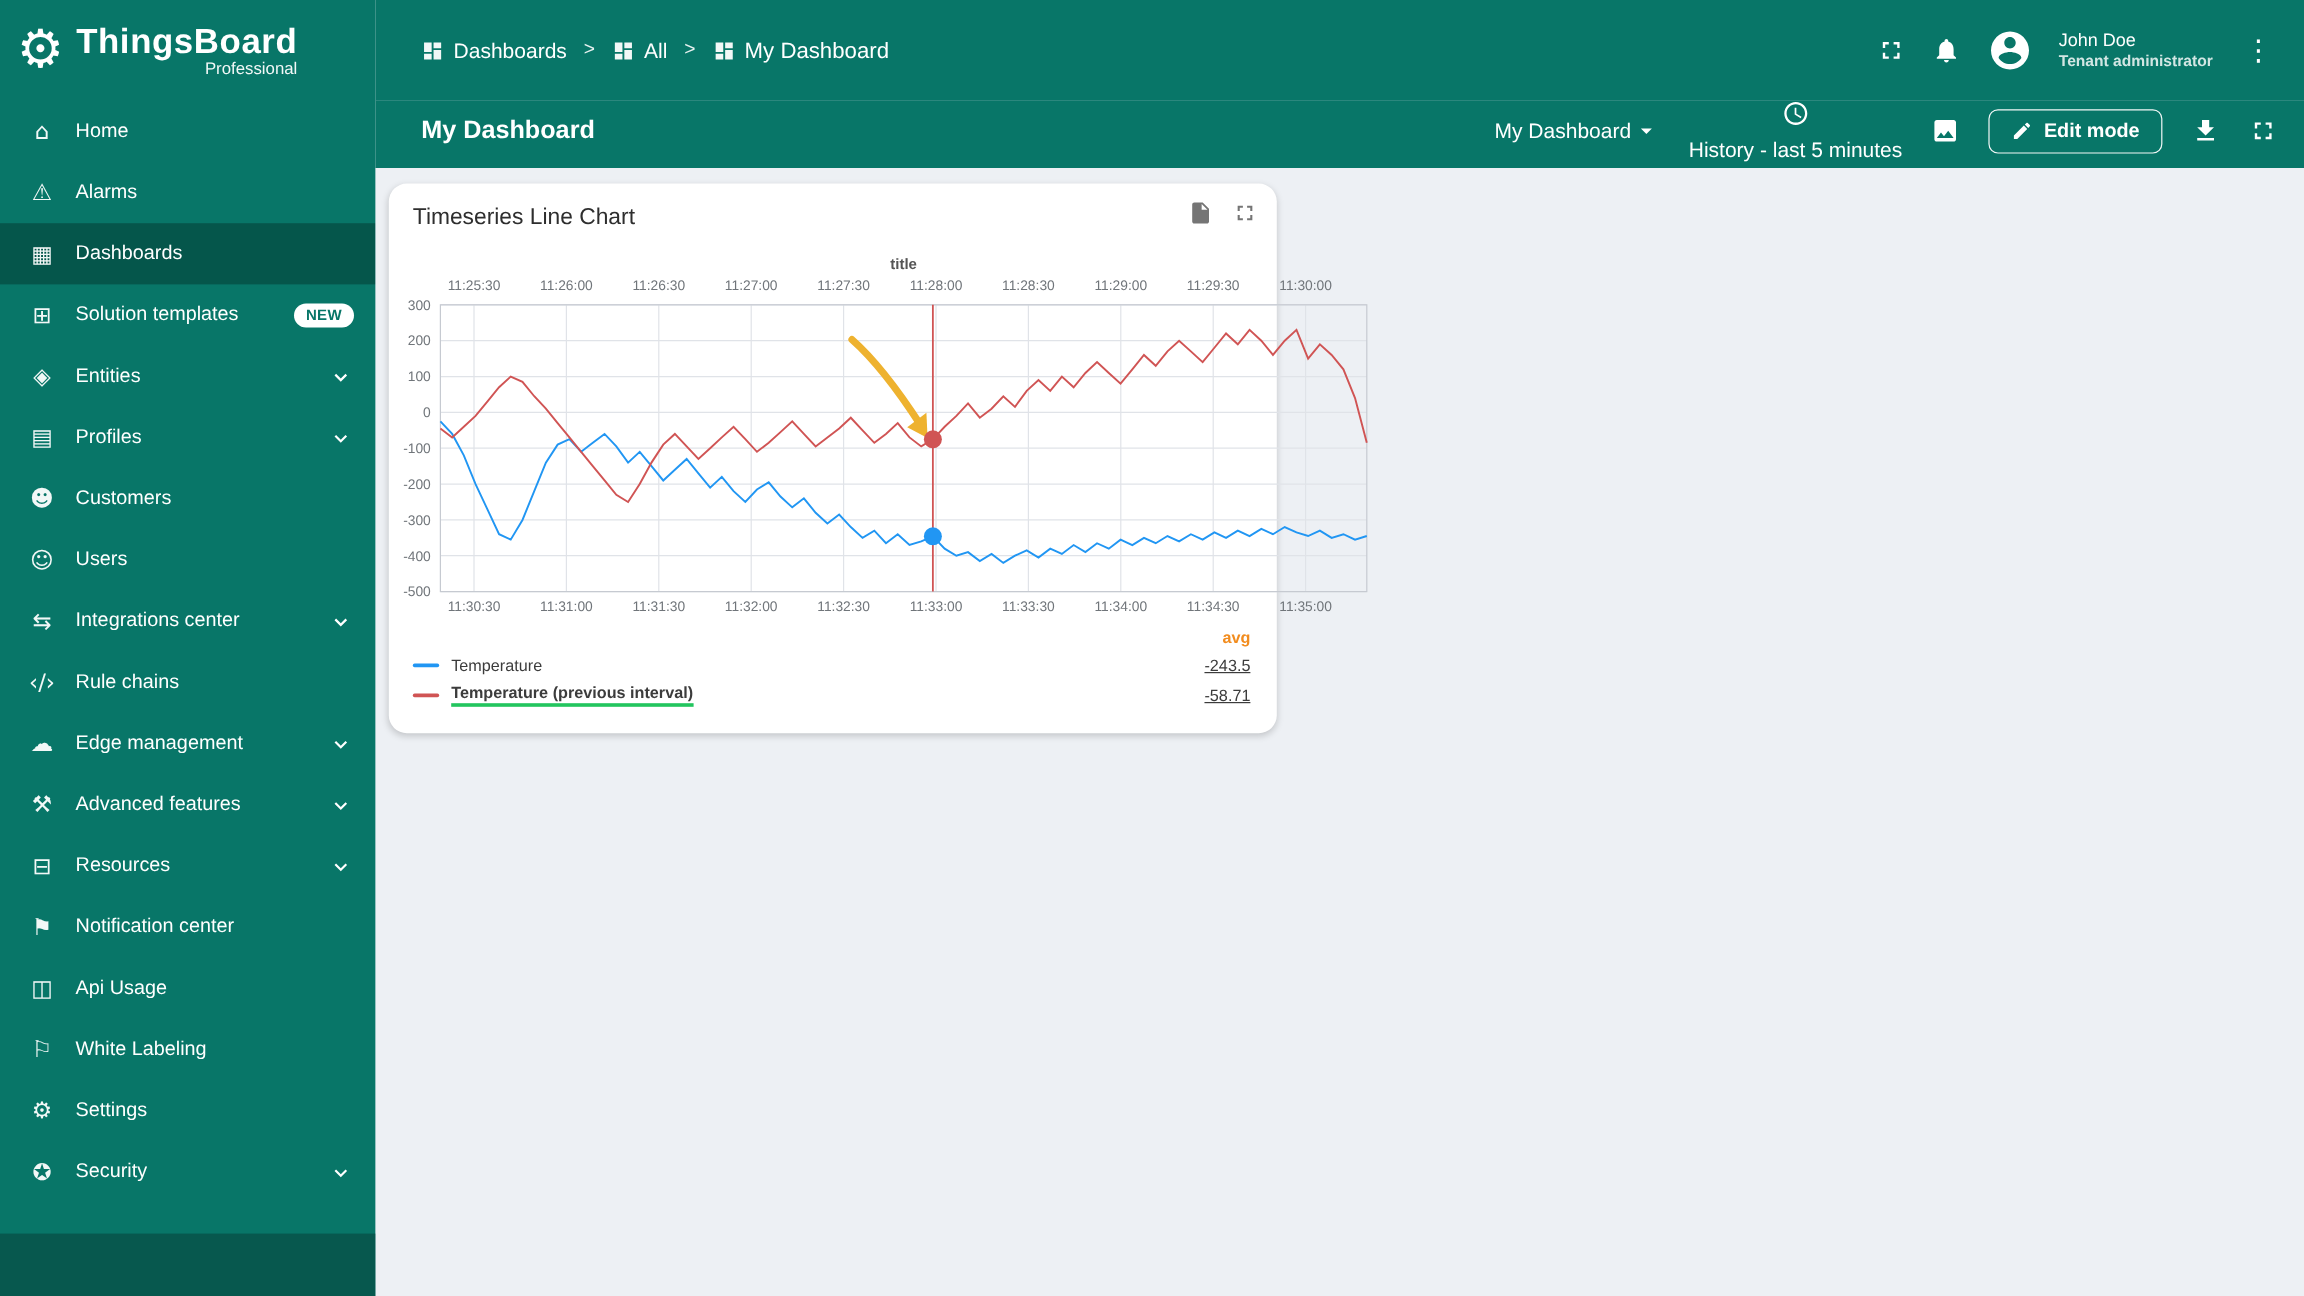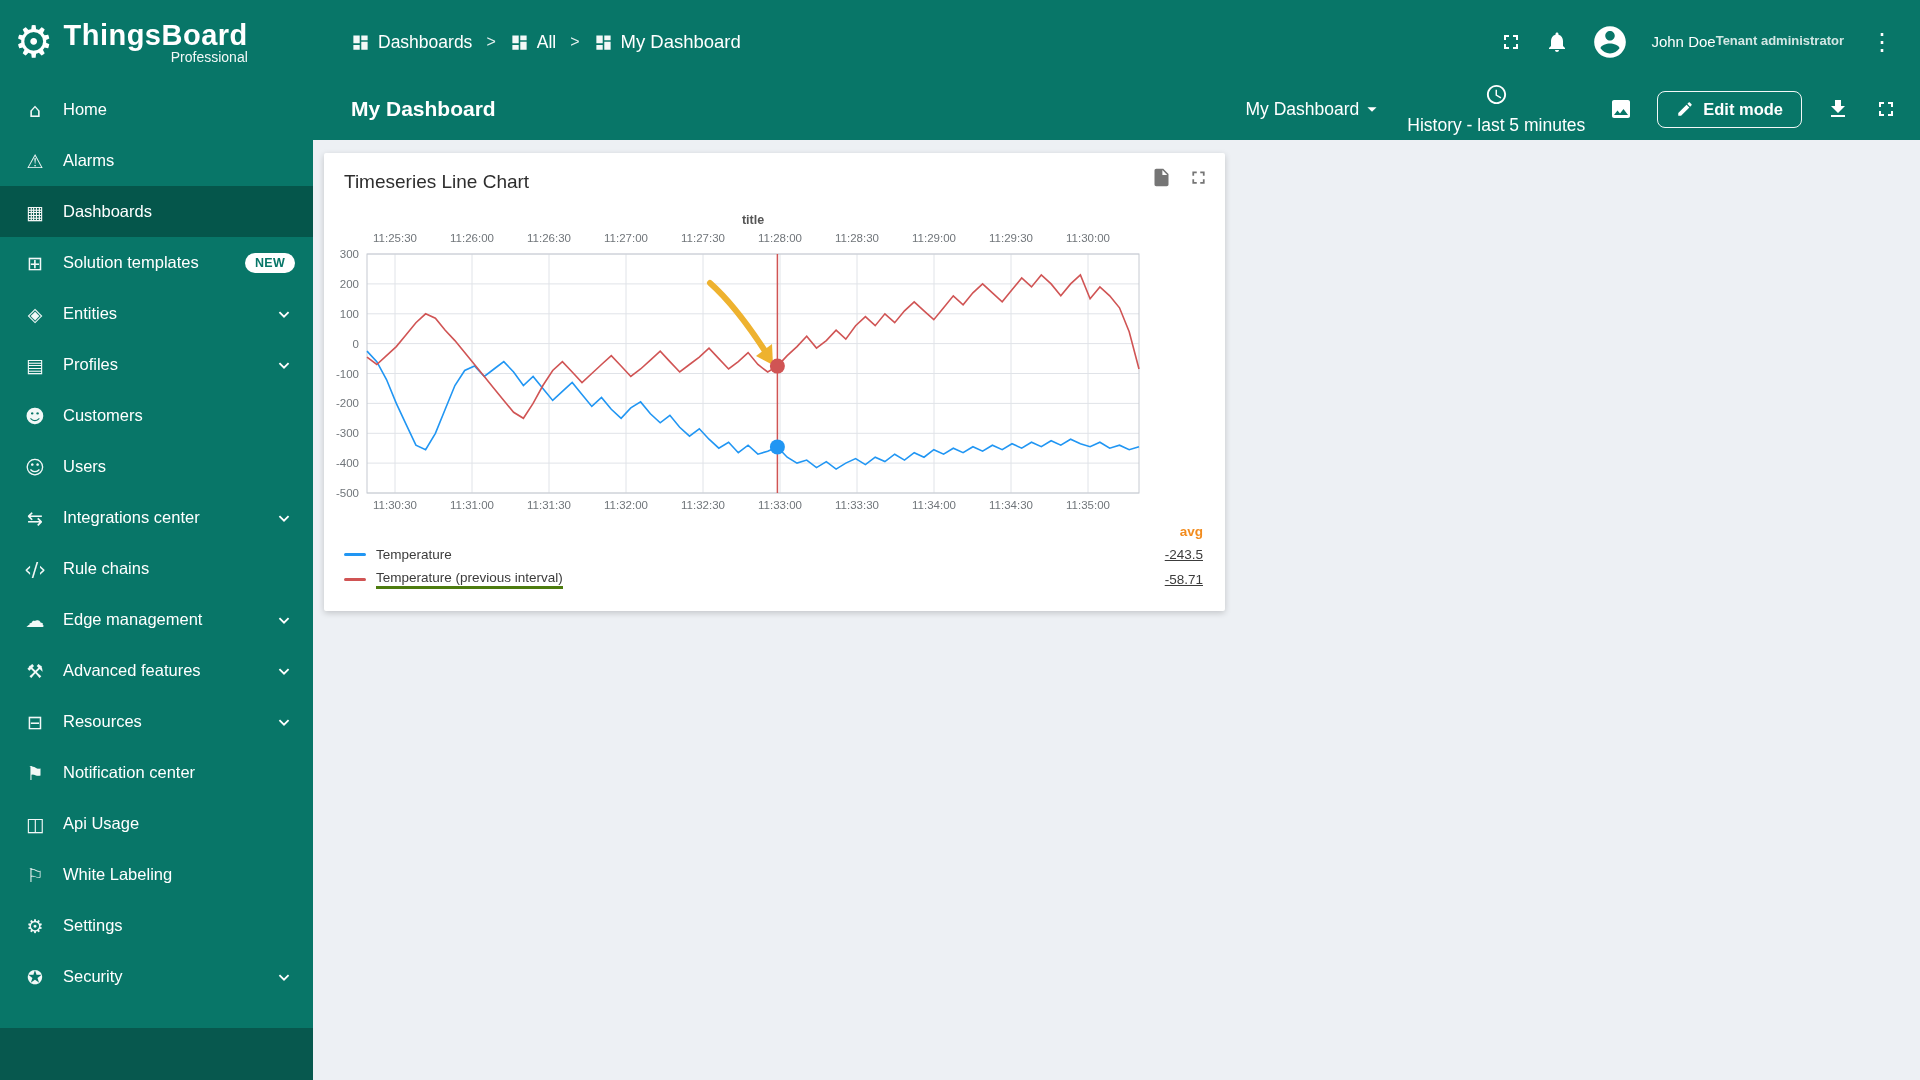--- a/index.html
+++ b/index.html
@@ -32,42 +32,42 @@
             padding:0 22px 0 38px; flex:none; }
   .breadcrumb { display:flex; align-items:center; gap:12px; font-size:17.5px; }
   .crumb { display:flex; align-items:center; gap:8px; cursor:pointer; }
   .crumb svg { width:19px; height:19px; opacity:.95; }
   .crumb-sep { font-size:16px; opacity:.9; padding:0 2px; }
   .crumb.current { font-weight:500; font-size:18.5px; }
   .header-actions { margin-left:auto; display:flex; align-items:center; gap:22px; }
   .icon-btn { background:none; border:none; cursor:pointer; display:flex; align-items:center; padding:0; }
   .icon-btn svg { width:24px; height:24px; }
   .avatar svg { width:38px; height:38px; }
-  .user-info { display:flex; line-height:1.25; }
+  .user-info { display:flex; flex-direction:column; line-height:1.25; }
   .user-name { font-size:15px; }
   .user-role { font-size:13px; opacity:.82;font-weight:bold; }
   .more-dots { font-family:"DejaVu Sans",sans-serif; font-size:24px; color:#fff; cursor:pointer; padding:0 4px; }
 
   
   .toolbar { height:56px; background:#087668; color:#fff; display:flex; align-items:center;
              padding:0 22px 6px 38px; flex:none; }
   .dash-title { font-size:21px; font-weight:700; }
   .toolbar-right { margin-left:auto; display:flex; align-items:center; gap:24px; }
   .dash-select { display:flex; align-items:center; gap:2px; font-size:17.5px; cursor:pointer; }
   .dash-select svg { width:22px; height:22px; }
   .history-btn { display:flex; align-items:center; gap:9px; font-size:17.5px; cursor:pointer;flex-direction:column; }
   .history-btn svg { width:23px; height:23px; }
   .edit-btn { display:flex; align-items:center; gap:9px; border:1.5px solid rgba(255,255,255,.95);
               border-radius:8px; background:transparent; color:#fff; font-size:16.5px; font-weight:600;
               padding:8px 18px; cursor:pointer; font-family:inherit; }
   .edit-btn svg { width:18px; height:18px; }
 
   
   .content { flex:1 1 auto; background:#edf0f4; padding:13px 0 0 11px; position:relative; }
-  .widget-card { position:relative; width:901px; height:458px; background:#fff; border-radius:2px;
+  .widget-card { position:relative; width:740px; height:458px; background:#fff; border-radius:15px;
                  box-shadow:0 2px 6px rgba(0,0,0,.18); }
   .widget-title { position:absolute; left:20px; top:18px; font-size:19px; color:#2e2e2e; }
   .widget-actions { position:absolute; right:16px; top:14px; display:flex; gap:16px; }
   .widget-actions svg { width:21px; height:21px; cursor:pointer; }
   .chart-svg { position:absolute; left:0; top:55px; width:852px; height:312px; }
   .grid { stroke:#e0e3e8; stroke-width:1; }
   .tick { font-size:11.5px; fill:#70757a; font-family:"Liberation Sans",sans-serif; }
   .ctitle { font-size:12.5px; font-weight:700; fill:#555; font-family:"Liberation Sans",sans-serif; }
 
   
@@ -78,21 +78,21 @@
   .tt-swatch { width:18px; height:3px; border-radius:2px; flex:none; }
   .tt-val { margin-left:auto; font-weight:700; }
   .tt-underline { position:absolute; left:34px; right:8px; bottom:2px; height:3px;
                   background:#f2b43b; border-radius:2px; }
 
   
   .legend { position:absolute; left:20px; right:22px; top:369px; }
   .legend-avg { text-align:right; color:#f28c1e; font-weight:700; font-size:13.5px; height:20px; line-height:20px; }
   .legend-row { display:flex; align-items:center; gap:10px; height:25px; font-size:13.5px; color:#3c3c3c; cursor:pointer; }
   .swatch { width:22px; height:3px; border-radius:2px; flex:none; }
-  .legend-label.hl { border-bottom:3px solid #4d7c0f; padding-bottom:1px; }
+  .legend-label.hl { border-bottom:3px solid #22c55e; padding-bottom:1px;font-weight:bold; }
   .legend-val { margin-left:auto;text-decoration:underline; }
 </style>
 </head>
 <body>
 
 <div class="app">
 
   <aside class="sidebar">
     <div class="logo-area">
       <span class="logo-gear">⚙</span>

